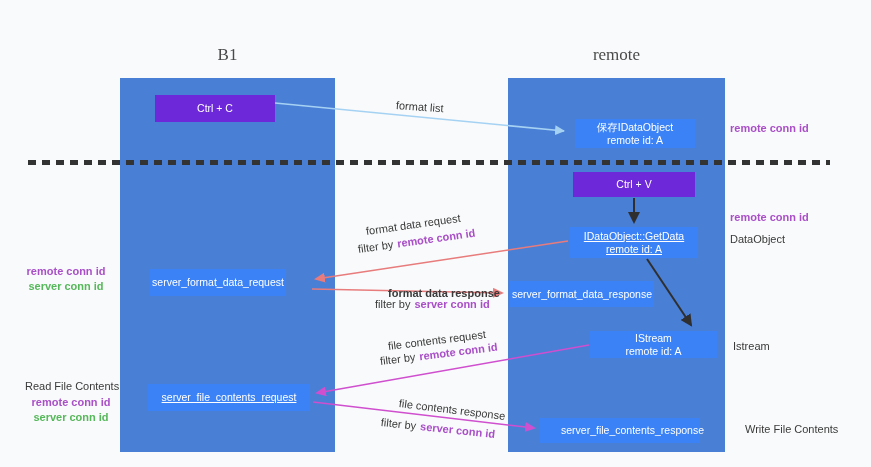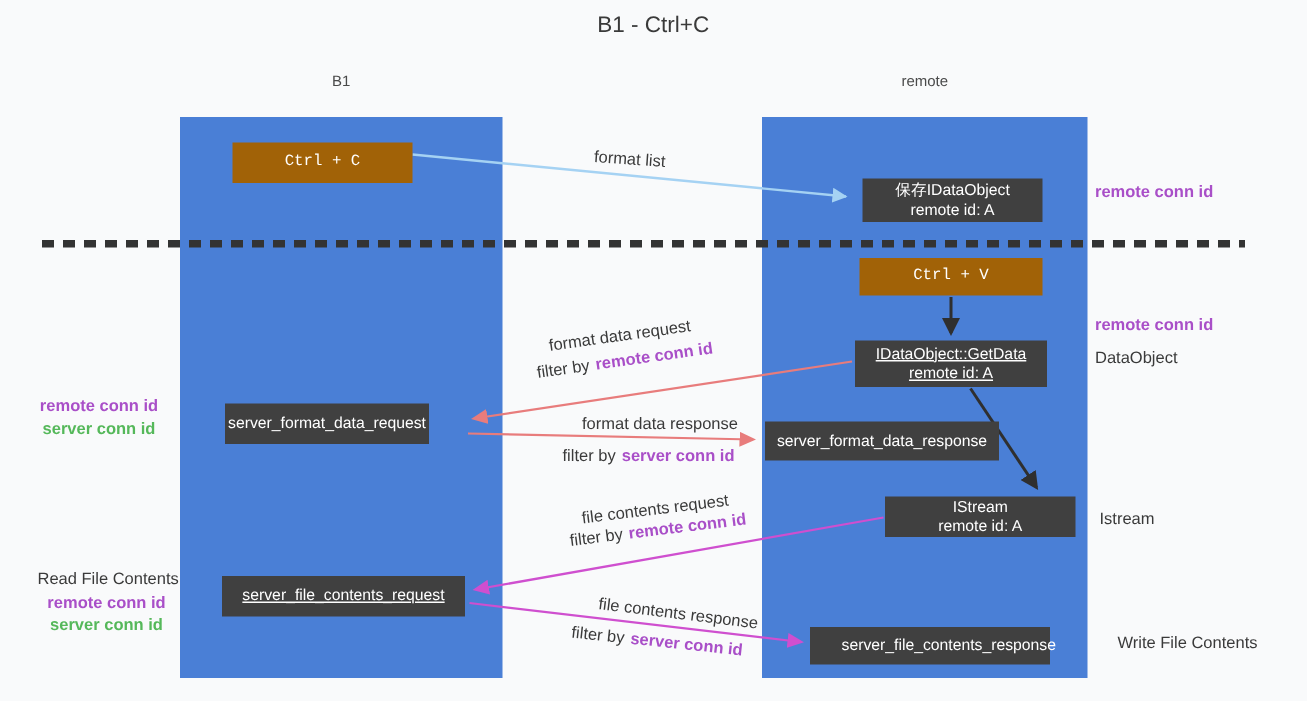--- a/index.html
+++ b/index.html
@@ -6,53 +6,53 @@
   body{
     width:871px;height:467px;position:relative;overflow:hidden;
     background:#f9fafb;
     font-family:"Liberation Sans", sans-serif;
     color:#3c3c3c;
   }
   .abs{position:absolute;}
   
   .title{left:0;top:6px;width:871px;text-align:center;font-size:15px;line-height:21px;color:#3a3a3a;}
   
-  .lane-head{top:48px;text-align:center;font-size:10px;line-height:14px;color:#4a4a4a;}
+  .lane-head{top:48px;text-align:center;font-size:17px;line-height:14px;color:#4a4a4a;font-family:Liberation Serif, serif;}
   .lane-head-left{left:120px;width:215px;}
   .lane-head-right{left:508px;width:217px;}
   
   .lane{top:78px;height:374px;background:#4a7fd6;}
   .lane-left{left:120px;width:215px;}
   .lane-right{left:508px;width:217px;}
   
   .dashline{left:28px;top:160px;width:802px;height:5px;
     background:repeating-linear-gradient(90deg,#333 0 8px,transparent 8px 14px);}
   
   .node{display:flex;flex-direction:column;align-items:center;justify-content:center;
     color:#fff;font-size:10.5px;line-height:13px;text-align:center;box-sizing:border-box;}
-  .green{background:#a16207;font-family:Liberation Mono, monospace;}
-  .orange{background:#404040;}
+  .green{background:#6d28d9;}
+  .orange{background:#3b82f6;}
   .n-ctrlc{left:155px;top:95px;width:120px;height:27px;}
   .n-save{left:575px;top:119px;width:120px;height:29px;}
   .n-ctrlv{left:573px;top:172px;width:122px;height:25px;}
   .n-getdata{left:570px;top:227px;width:128px;height:31px;text-decoration:underline;}
   .n-fmtreq{left:150px;top:269px;width:136px;height:27px;}
-  .n-fmtres{left:510px;top:281px;width:156px;height:26px;}
+  .n-fmtres{left:510px;top:281px;width:144px;height:26px;}
   .n-istream{left:590px;top:331px;width:127px;height:27px;}
   .n-filereq{left:148px;top:384px;width:162px;height:27px;text-decoration:underline;}
   .n-fileres{left:540px;top:418px;width:160px;height:25px;padding-left:25px;}
   
   .elabel{font-size:11px;color:#3a3a3a;white-space:nowrap;transform-origin:left center;}
   .purple{color:#a94fc8;font-weight:bold;}
   .greentxt{color:#55b85a;font-weight:bold;}
   .gap{margin-left:4px;}
   .l-formatlist{left:396px;top:99px;transform:rotate(4deg);}
   .l-fdr1{left:366px;top:225px;transform:rotate(-8deg);}
   .l-fdr2{left:358px;top:243px;transform:rotate(-8deg);}
-  .l-fds1{left:388px;top:277px;}
+  .l-fds1{left:388px;top:287px;font-weight:bold;}
   .l-fds2{left:375px;top:298px;}
   .l-fcr1{left:388px;top:340px;transform:rotate(-7deg);}
   .l-fcr2{left:380px;top:355px;transform:rotate(-7deg);}
   .l-fcs1{left:399px;top:397px;transform:rotate(7deg);}
   .l-fcs2{left:381px;top:416px;transform:rotate(6deg);}
   
   .side{font-size:11px;white-space:nowrap;}
   .s-rc1{left:730px;top:122px;}
   .s-rc2{left:730px;top:211px;}
   .s-dataobject{left:730px;top:233px;color:#3a3a3a;}
@@ -60,21 +60,20 @@
   .s-write{left:745px;top:423px;color:#3a3a3a;}
   .s-leftblock1{left:20px;top:264px;width:92px;text-align:center;line-height:15px;}
   .s-read{left:25px;top:380px;color:#3a3a3a;}
   .s-leftblock2{left:25px;top:395px;width:92px;text-align:center;line-height:15px;}
   svg.arrows{left:0;top:0;pointer-events:none;}
 </style>
 </head>
 <body>
 
 <div class="abs title">
-  <div>B1 - Ctrl+C</div>
 </div>
 
 <div class="abs lane-head lane-head-left">
   <div>B1</div>
 </div>
 <div class="abs lane-head lane-head-right">
   <div>remote</div>
 </div>
 
 <div class="abs lane lane-left"></div>

